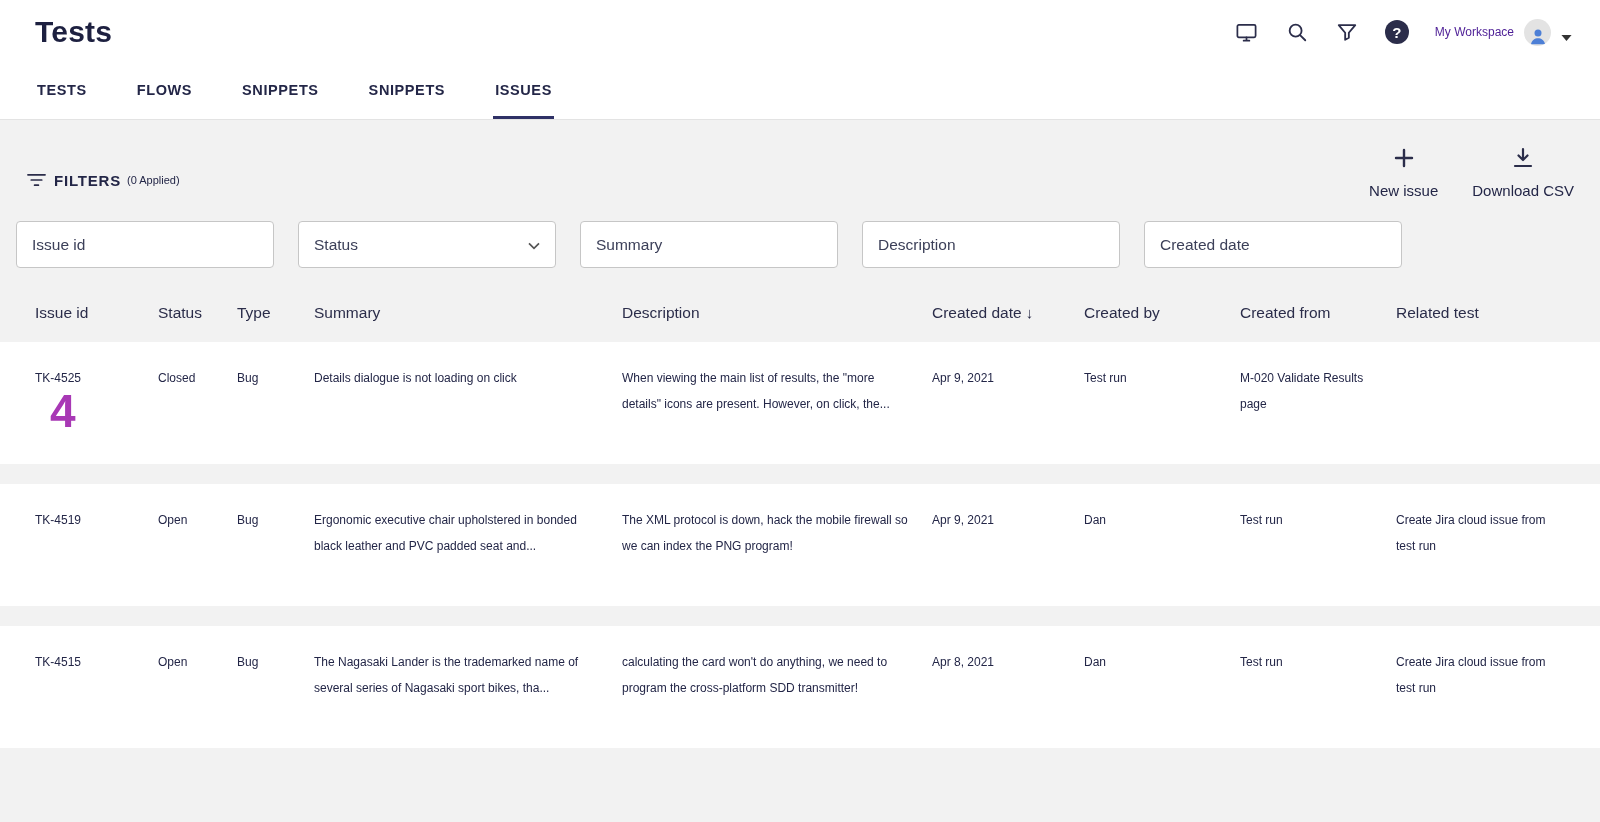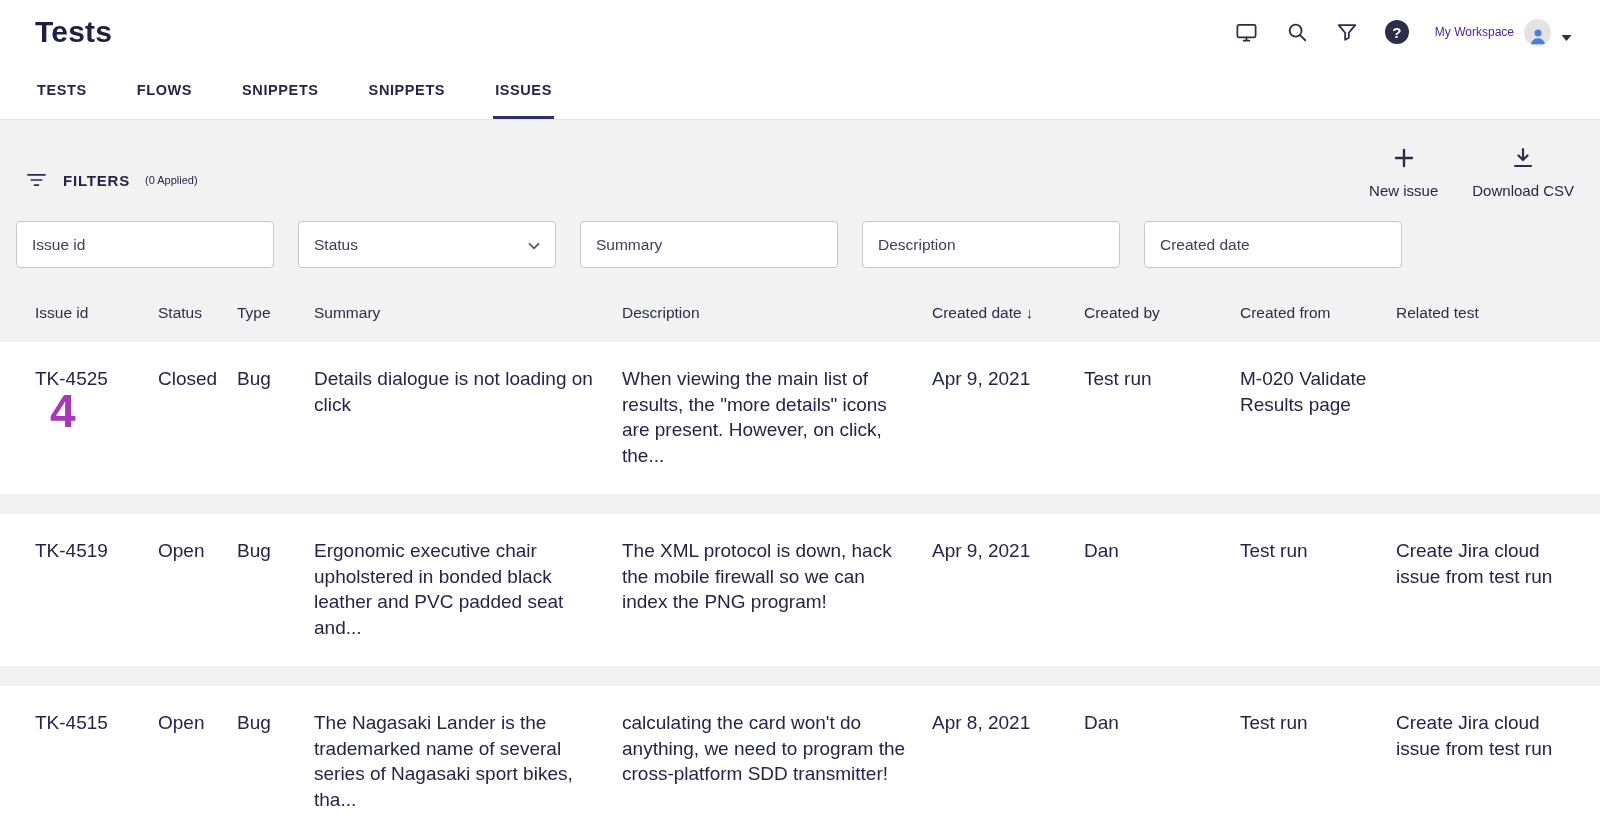--- a/index.html
+++ b/index.html
@@ -19,21 +19,21 @@
 
   
   .tabs { display:flex; gap:46px; padding:0 35px; height:56px; align-items:flex-end; border-bottom:1px solid #e3e3e3; background:#fff; }
   .tab { font-size:14.5px; font-weight:700; letter-spacing:0.6px; color:#232647; padding:0 2px 18px 2px; border-bottom:3px solid transparent; cursor:pointer; }
   .tab.active { border-bottom-color:#2f3166; }
 
   
   .main { background:#f2f2f2; height:702px; }
 
   .filters-bar { display:flex; justify-content:space-between; align-items:flex-start; padding:26px 26px 0 16px; }
-  .filters-left { display:flex; align-items:center; gap:15px; margin-top:22px; margin-left:8px; }
+  .filters-left { display:flex; align-items:center; gap:6px; margin-top:22px; margin-left:8px; }
   .filters-label { font-size:15px; font-weight:600; letter-spacing:0.8px; color:#232647; }
   .filters-applied { font-size:11px; color:#232647; }
   .filters-actions { display:flex; gap:34px; }
   .action-btn { display:flex; flex-direction:column; align-items:center; gap:12px; cursor:pointer; color:#232647;justify-content:center; }
   .action-btn .aicon { width:24px; height:24px; color:#2b2d4a; }
   .action-label { font-size:15px; color:#232647; }
 
   
   .filter-inputs { display:flex; gap:24px; padding:22px 16px 0 16px; }
   .f-input { width:258px; height:47px; background:#fff; border:1px solid #c6c6c6; border-radius:4px; font-size:15.5px; color:#3c4059; padding:0 15px; outline:none; font-family:"Liberation Sans", sans-serif; }
@@ -42,21 +42,21 @@
   .f-select-text { font-size:15.5px; color:#3c4059; }
 
   
   .grid { display:grid; grid-template-columns:123px 79px 77px 308px 310px 152px 156px 156px auto; padding-left:35px; padding-right:16px; }
   .table-header { margin-top:36px; }
   .th { font-size:15.5px; color:#2b2d4a; padding-right:18px; cursor:pointer; }
   .sort-arrow { font-size:15px; margin-left:4px; }
 
   .row-card { background:#fff; margin-top:20px; padding-top:24px; padding-bottom:26px; min-height:122px; cursor:pointer; position:relative; }
   .row-card:first-of-type { margin-top:24px; }
-  .cell { font-size:19px; line-height:25.5px; color:#232647; padding-right:20px; }
+  .cell { font-size:12px; line-height:25.5px; color:#232647; padding-right:20px; }
   .annotation-num { position:absolute; left:50px; top:46px; font-size:46px; font-weight:700; color:#a838b5; line-height:1; }
 </style>
 </head>
 <body>
 
 <div class="app-header">
   <div class="app-title">Tests</div>
   <div class="header-right">
     <span class="hicon">
       <svg width="23" height="23" viewBox="0 0 24 24" fill="none" stroke="currentColor" stroke-width="1.8" stroke-linecap="round">

